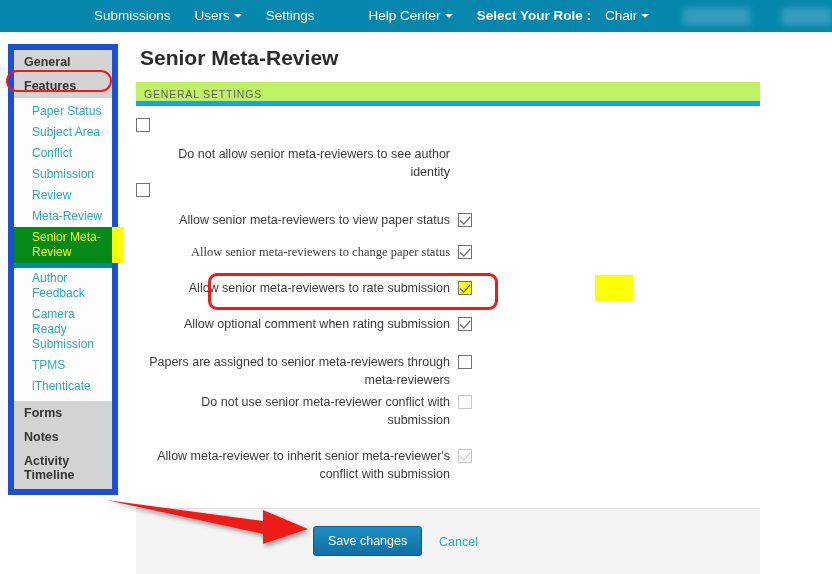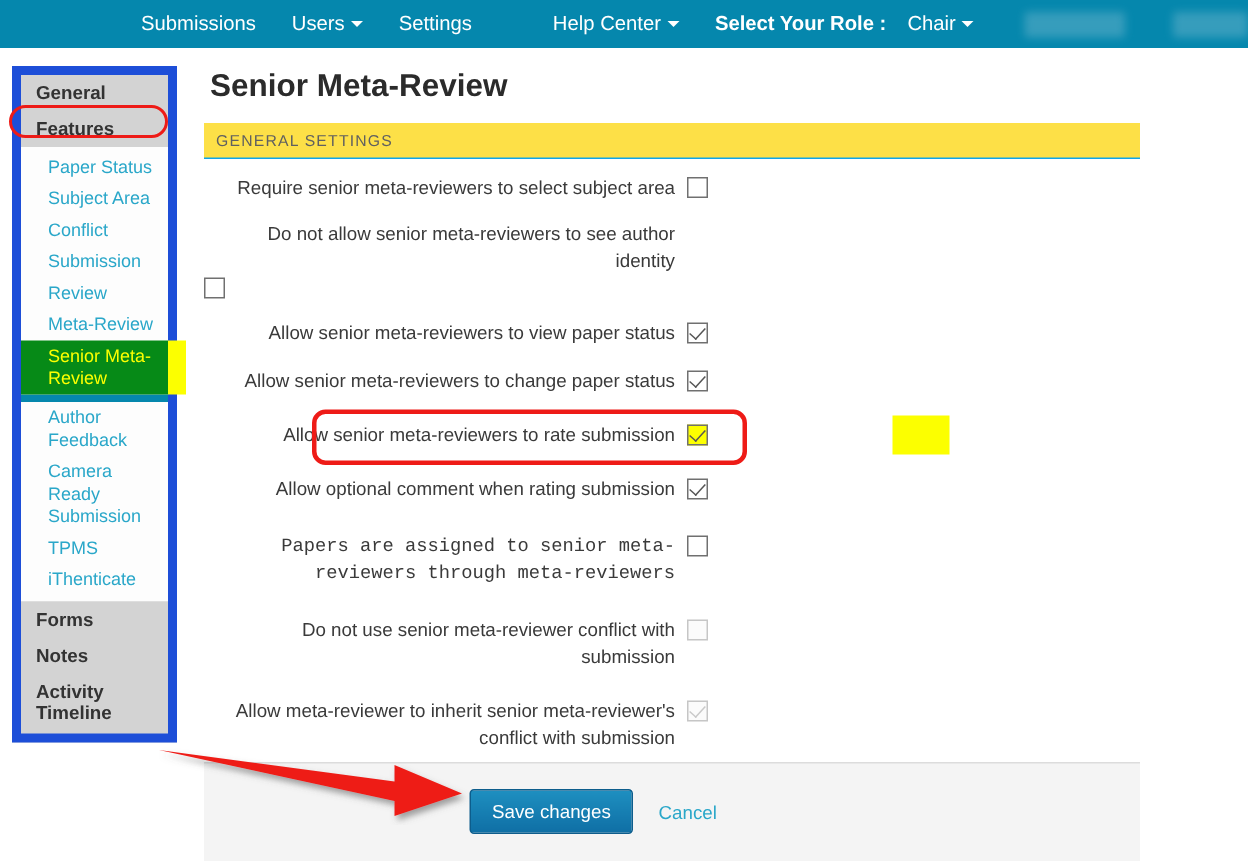--- a/index.html
+++ b/index.html
@@ -102,22 +102,22 @@
   
   .page-title {
     position: absolute; left: 140px; top: 46px;
     font-size: 21px; font-weight: bold; color: #2b2b2b;
   }
   .panel {
     position: absolute; left: 136px; top: 82px;
     width: 624px;
   }
   .panel-head {
-    background: #fde047;
-    border-bottom: 1px solid #0ea5e9;
+    background: #bef264;
+    border-bottom: 5px solid #0ea5e9;
     height: 24px;
     line-height: 24px;
     padding-left: 8px;
     font-size: 10.5px;
     letter-spacing: .8px;
     color: #606060;
     font-weight: normal;
   }
   .rows { padding-top: 10px; }
   .row {
@@ -292,51 +292,50 @@
   <div class="ann-features"></div>
 
   <div class="page-title">Senior Meta-Review</div>
 
   <div class="panel">
     <div class="panel-head">GENERAL SETTINGS</div>
 
     <div class="rows">
 
       <div class="row">
-        <div class="row-label">Require senior meta-reviewers to select subject area</div>
         <div class="cb"></div>
       </div>
 
       <div class="row" style="margin-bottom:14px;flex-direction:column;">
         <div class="row-label">Do not allow senior meta-reviewers to see author identity</div>
         <div class="cb"></div>
       </div>
 
       <div class="row" style="margin-bottom:14px;">
         <div class="row-label">Allow senior meta-reviewers to view paper status</div>
         <div class="cb checked"></div>
       </div>
 
-      <div class="row" style="margin-bottom:18px;">
+      <div class="row" style="margin-bottom:18px;font-family:Liberation Serif, serif;">
         <div class="row-label">Allow senior meta-reviewers to change paper status</div>
         <div class="cb checked"></div>
       </div>
 
       <div class="row" style="margin-bottom:18px;">
         <div class="cb-hl-pad" style="left:459px; top:-4px; width:38px; height:26px;"></div>
         <div class="row-label" style="position:relative; z-index:1;">Allow senior meta-reviewers to rate submission</div>
         <div class="cb checked hl" style="position:relative; z-index:1;"></div>
       </div>
 
       <div class="row" style="margin-bottom:20px;">
         <div class="row-label">Allow optional comment when rating submission</div>
         <div class="cb checked"></div>
       </div>
 
-      <div class="row" style="margin-bottom:20px;font-family:Liberation Mono, monospace;">
+      <div class="row" style="margin-bottom:4px;">
         <div class="row-label">Papers are assigned to senior meta-reviewers through meta-reviewers</div>
         <div class="cb"></div>
       </div>
 
       <div class="row" style="margin-bottom:18px;">
         <div class="row-label">Do not use senior meta-reviewer conflict with submission</div>
         <div class="cb disabled"></div>
       </div>
 
       <div class="row">

